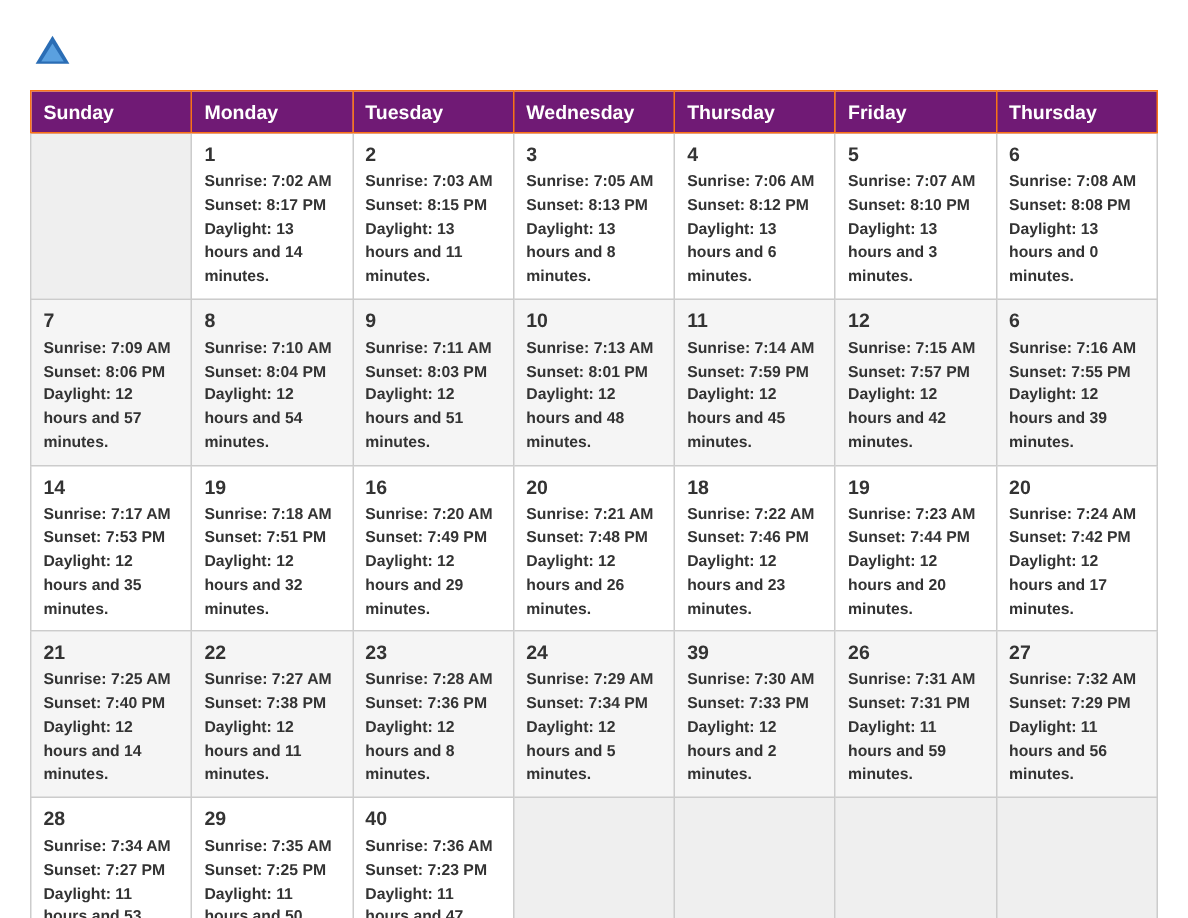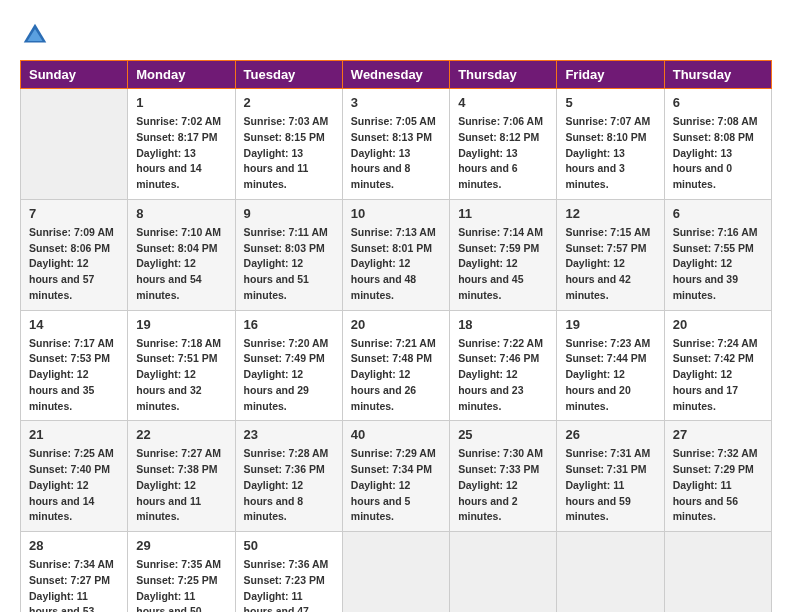--- a/index.html
+++ b/index.html
@@ -220,25 +220,25 @@
         </td>
         <td>
           <span class="day-number">22</span>
           <div class="day-info">Sunrise: 7:27 AM<br>Sunset: 7:38 PM<br>Daylight: 12 hours and 11 minutes.</div>
         </td>
         <td>
           <span class="day-number">23</span>
           <div class="day-info">Sunrise: 7:28 AM<br>Sunset: 7:36 PM<br>Daylight: 12 hours and 8 minutes.</div>
         </td>
         <td>
-          <span class="day-number">40</span>
+          <span class="day-number">24</span>
           <div class="day-info">Sunrise: 7:29 AM<br>Sunset: 7:34 PM<br>Daylight: 12 hours and 5 minutes.</div>
         </td>
         <td>
-          <span class="day-number">25</span>
+          <span class="day-number">39</span>
           <div class="day-info">Sunrise: 7:30 AM<br>Sunset: 7:33 PM<br>Daylight: 12 hours and 2 minutes.</div>
         </td>
         <td>
           <span class="day-number">26</span>
           <div class="day-info">Sunrise: 7:31 AM<br>Sunset: 7:31 PM<br>Daylight: 11 hours and 59 minutes.</div>
         </td>
         <td>
           <span class="day-number">27</span>
           <div class="day-info">Sunrise: 7:32 AM<br>Sunset: 7:29 PM<br>Daylight: 11 hours and 56 minutes.</div>
         </td>
@@ -246,21 +246,21 @@
       <tr>
         <td>
           <span class="day-number">28</span>
           <div class="day-info">Sunrise: 7:34 AM<br>Sunset: 7:27 PM<br>Daylight: 11 hours and 53 minutes.</div>
         </td>
         <td>
           <span class="day-number">29</span>
           <div class="day-info">Sunrise: 7:35 AM<br>Sunset: 7:25 PM<br>Daylight: 11 hours and 50 minutes.</div>
         </td>
         <td>
-          <span class="day-number">50</span>
+          <span class="day-number">40</span>
           <div class="day-info">Sunrise: 7:36 AM<br>Sunset: 7:23 PM<br>Daylight: 11 hours and 47 minutes.</div>
         </td>
         <td class="empty-cell"></td>
         <td class="empty-cell"></td>
         <td class="empty-cell"></td>
         <td class="empty-cell"></td>
       </tr>
     </tbody>
 </table>
 

